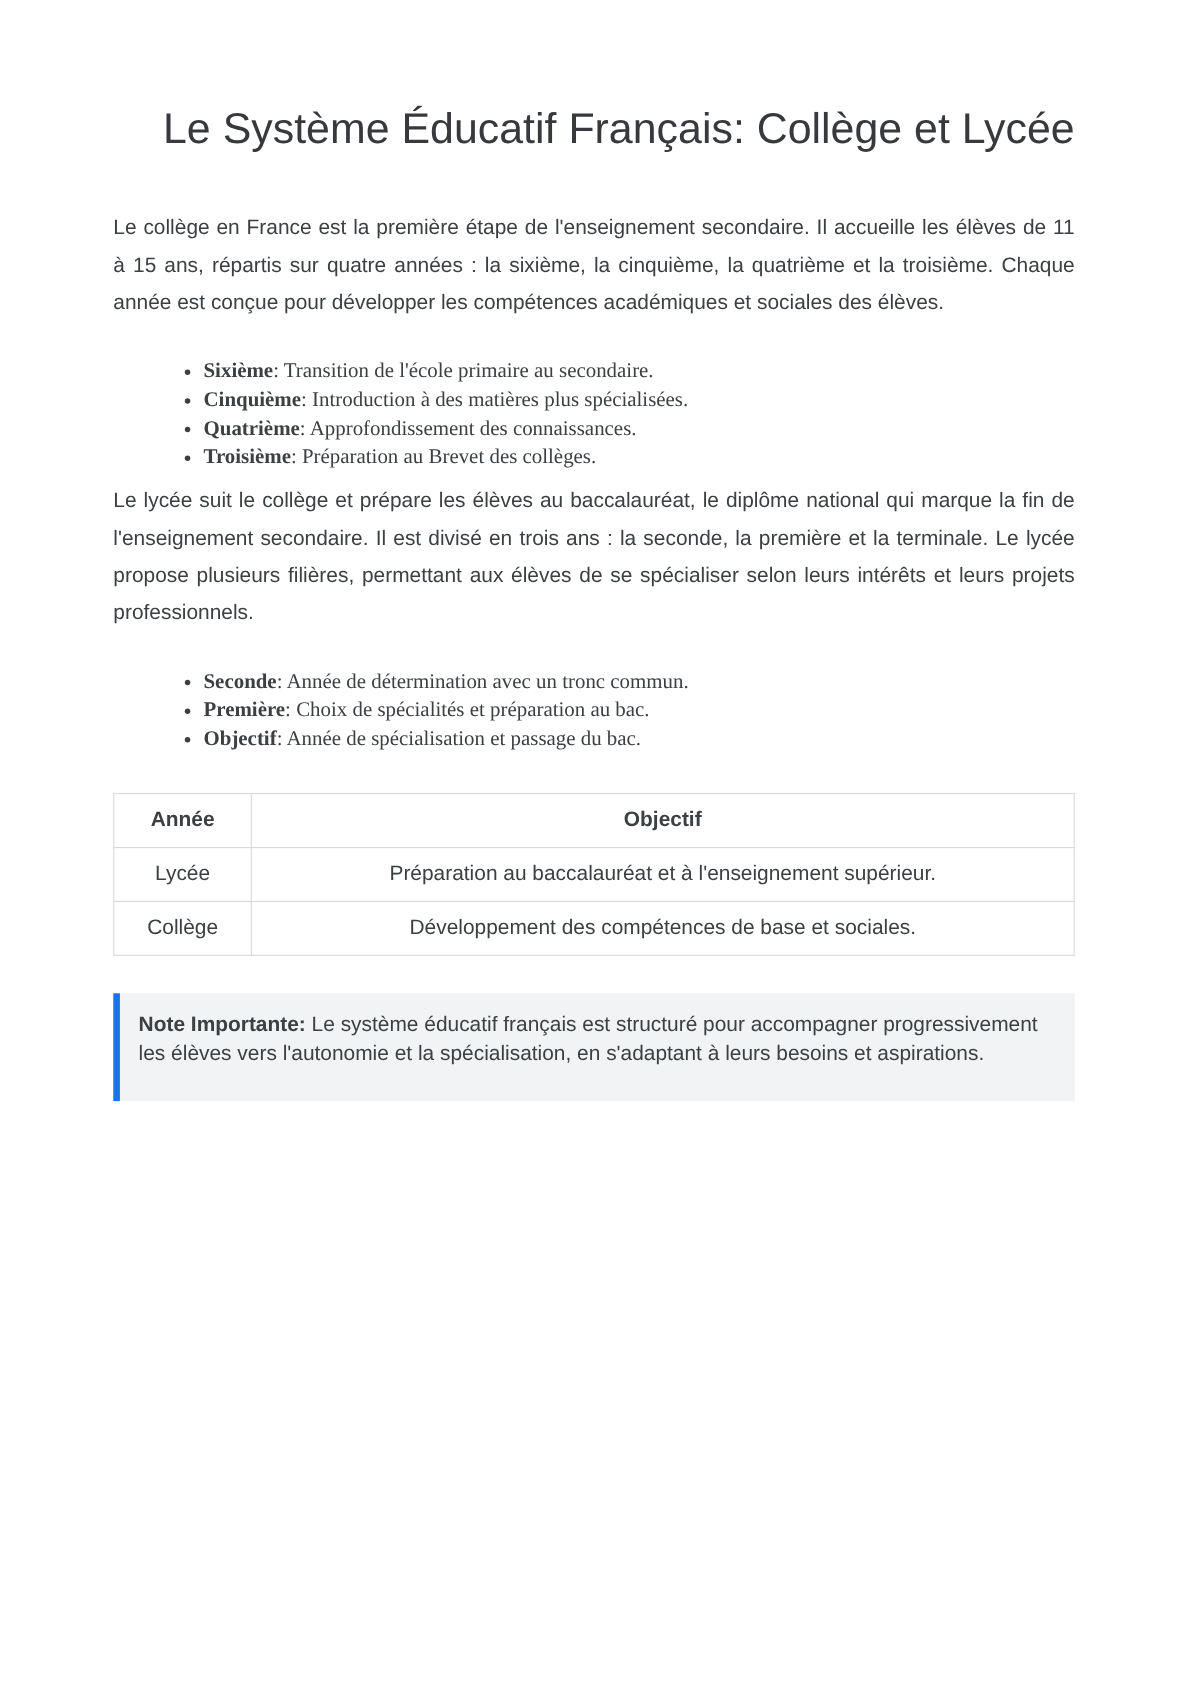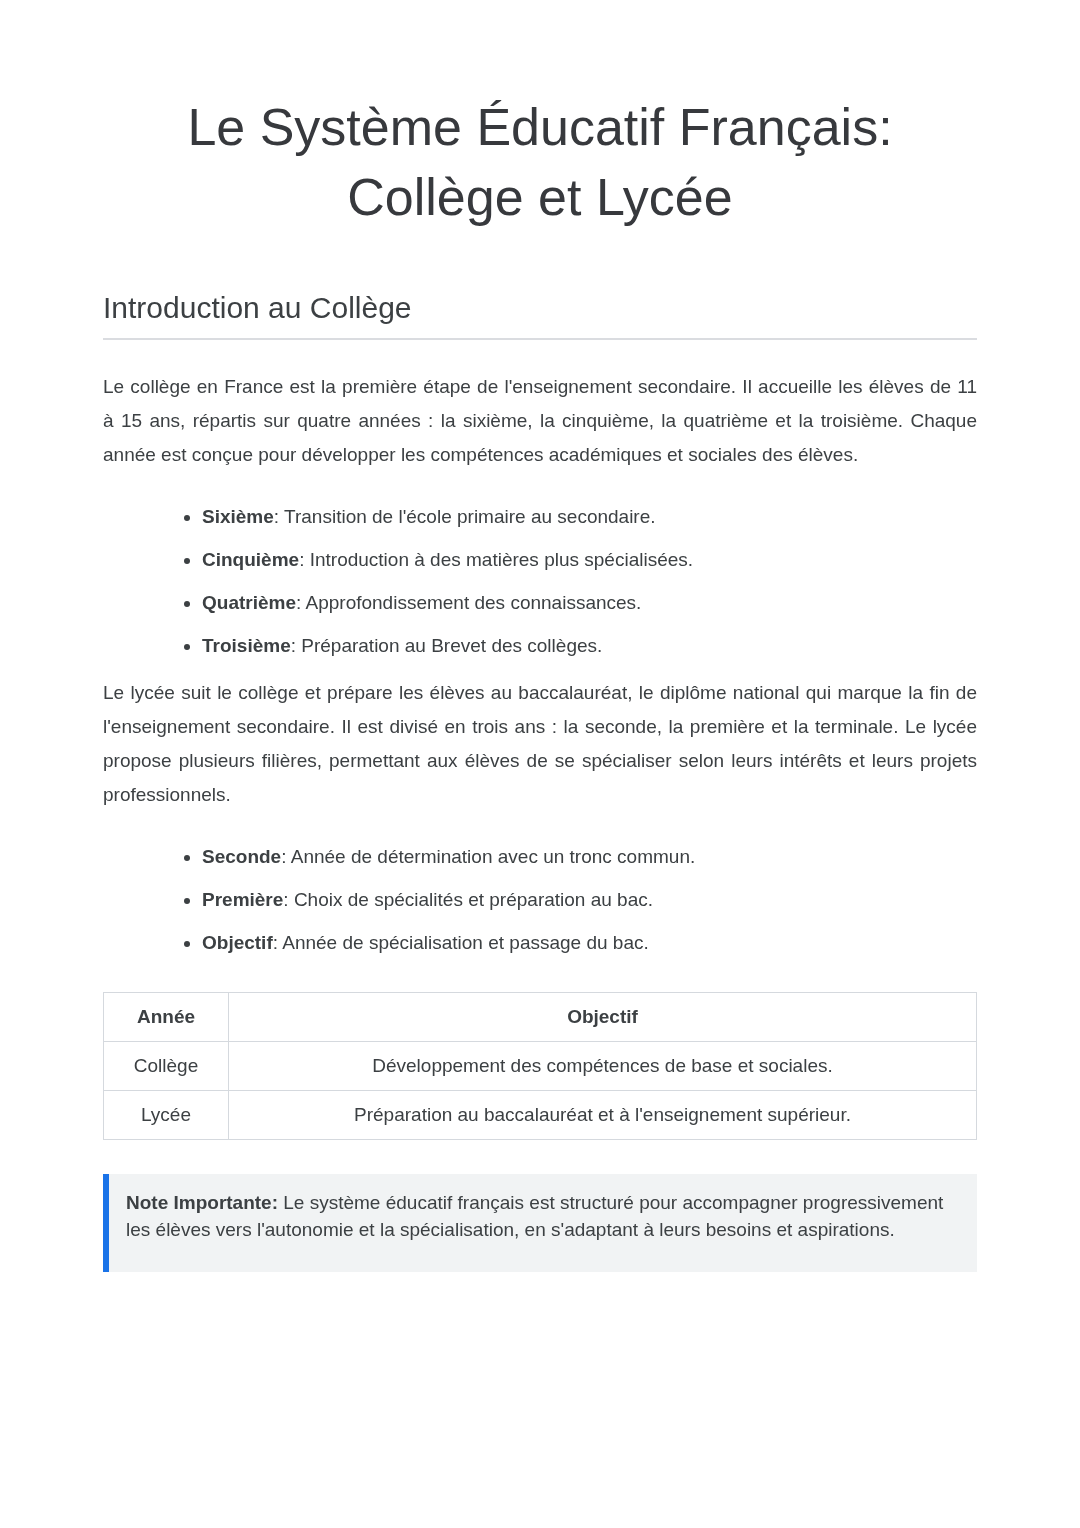--- a/index.html
+++ b/index.html
@@ -15,22 +15,22 @@
   .page {
     width: 1080px;
     height: 1528px;
     margin: 0 auto;
     background: #ffffff;
     padding: 92px 103px 40px 103px;
     overflow: hidden;
   }
   h1.doc-title {
     margin: 0 0 46px 0;
-    text-align: center;
-    font-size: 52px;
+    text-align: right;
+    font-size: 39px;
     line-height: 1.35;
     font-weight: 500;
     color: #37393d;
   }
   h2.section-heading {
     margin: 58px 0 30px 0;
     font-size: 30px;
     line-height: 1.2;
     font-weight: 400;
     color: #3c4043;
@@ -44,22 +44,23 @@
     text-align: justify;
     color: #3c4043;
   }
   ul.bullet-list {
     margin: 30px 0 10px 0;
     padding-left: 82px;
   }
   ul.bullet-list li {
     font-size: 19px;
     line-height: 26px;
-    margin: 17px;
+    margin: 0;
     color: #3c4043;
+    font-family: Liberation Serif, serif;
   }
   ul.bullet-list li strong {
     font-weight: 700;
   }
   table.summary-table {
     width: 100%;
     border-collapse: collapse;
     margin-top: 36px;
     font-size: 19px;
     color: #3c4043;
@@ -91,21 +92,20 @@
   }
 </style>
 </head>
 <body>
 
 <div class="page">
 
   <h1 class="doc-title">Le Système Éducatif Français: Collège et Lycée</h1>
 
   <section>
-    <h2 class="section-heading">Introduction au Collège</h2>
     <p class="body-paragraph">Le collège en France est la première étape de l'enseignement secondaire. Il accueille les élèves de 11 à 15 ans, répartis sur quatre années : la sixième, la cinquième, la quatrième et la troisième. Chaque année est conçue pour développer les compétences académiques et sociales des élèves.</p>
     <ul class="bullet-list">
       <li><strong>Sixième</strong><span>: Transition de l'école primaire au secondaire.</span></li>
       <li><strong>Cinquième</strong><span>: Introduction à des matières plus spécialisées.</span></li>
       <li><strong>Quatrième</strong><span>: Approfondissement des connaissances.</span></li>
       <li><strong>Troisième</strong><span>: Préparation au Brevet des collèges.</span></li>
     </ul>
   </section>
 
   <section>
@@ -119,26 +119,26 @@
 
   <table class="summary-table">
     <thead>
       <tr>
         <th class="col-annee">Année</th>
         <th>Objectif</th>
       </tr>
     </thead>
     <tbody>
       <tr>
+        <td>Lycée</td>
+        <td>Préparation au baccalauréat et à l'enseignement supérieur.</td>
+      </tr>
+      <tr>
         <td>Collège</td>
         <td>Développement des compétences de base et sociales.</td>
-      </tr>
-      <tr>
-        <td>Lycée</td>
-        <td>Préparation au baccalauréat et à l'enseignement supérieur.</td>
       </tr>
     </tbody>
   </table>
 
   <div class="note-callout">
     <strong>Note Importante:</strong><span> Le système éducatif français est structuré pour accompagner progressivement les élèves vers l'autonomie et la spécialisation, en s'adaptant à leurs besoins et aspirations.</span>
   </div>
 
 </div>
 

